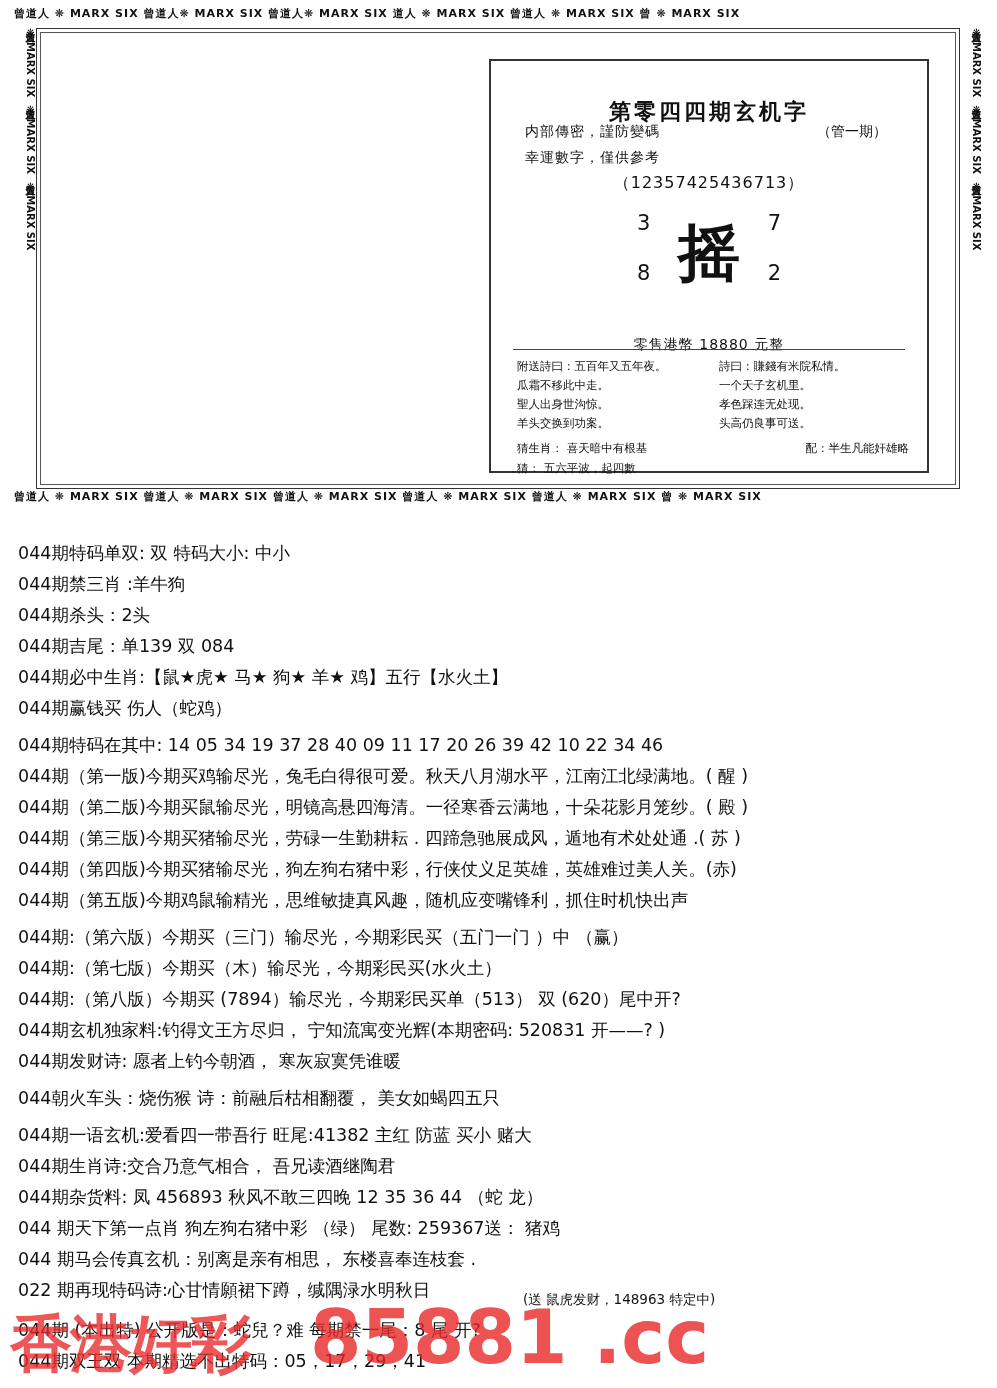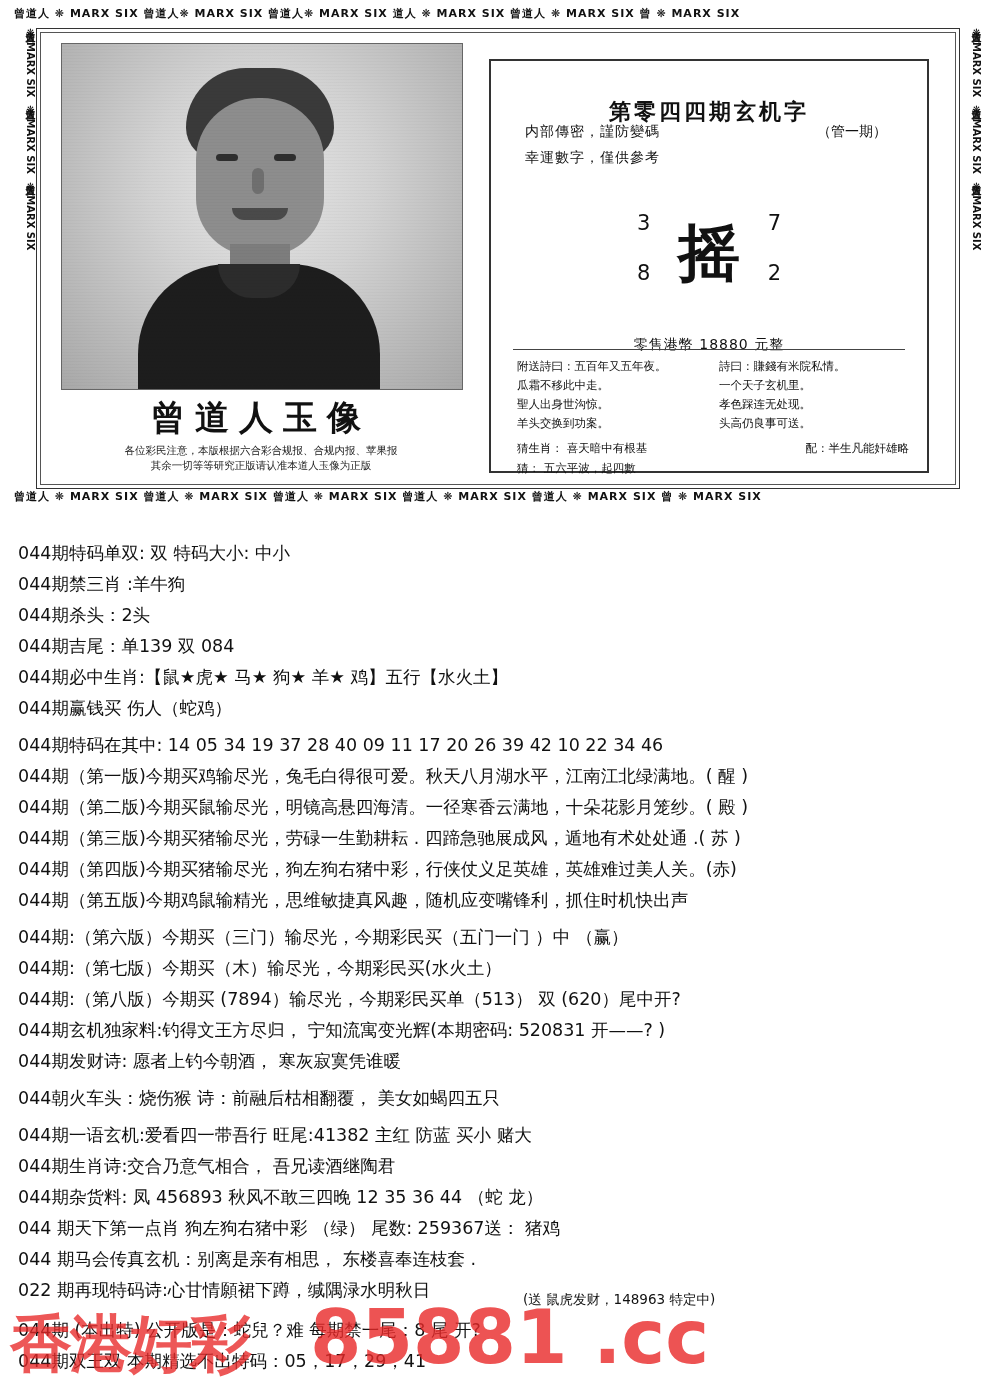--- a/index.html
+++ b/index.html
@@ -70,46 +70,27 @@
 <body>
 
 <div class="poster">
   <div class="border-band">曾道人 ❋ MARX SIX 曾道人❋ MARX SIX 曾道人❋ MARX SIX 道人 ❋ MARX SIX 曾道人 ❋ MARX SIX 曾 ❋ MARX SIX</div>
   <div class="border-band bottom">曾道人 ❋ MARX SIX 曾道人 ❋ MARX SIX 曾道人 ❋ MARX SIX 曾道人 ❋ MARX SIX 曾道人 ❋ MARX SIX 曾 ❋ MARX SIX</div>
   <div class="side-band left">曾道人 ❋ MARX SIX 曾道人 ❋ MARX SIX 曾道人 ❋ MARX SIX</div>
   <div class="side-band right">曾道人 ❋ MARX SIX 曾道人 ❋ MARX SIX 曾道人 ❋ MARX SIX</div>
 
   <div class="inner">
 
-    <div class="photo-block">
-      <div class="photo-frame">
-        <div class="ph-bg"></div>
-        <div class="ph-person">
-          <div class="ph-hair"></div>
-          <div class="ph-face"></div>
-          <div class="ph-eye l"></div>
-          <div class="ph-eye r"></div>
-          <div class="ph-nose"></div>
-          <div class="ph-mouth"></div>
-          <div class="ph-neck"></div>
-          <div class="ph-body"></div>
-          <div class="ph-collar"></div>
-        </div>
-        <div class="ph-noise"></div>
-      </div>
-      <div class="photo-title">曾道人玉像</div>
-      <div class="photo-note" style="white-space:pre-line;">各位彩民注意，本版根据六合彩合规报、合规内报、苹果报
-其余一切等等研究正版请认准本道人玉像为正版</div>
-    </div>
 
     <div class="card">
       <div class="card-title">第零四四期玄机字</div>
       <div class="card-l1">内部傳密，謹防變碼</div>
       <div class="card-l1b">（管一期）</div>
       <div class="card-l2">幸運數字，僅供參考</div>
+      <div class="card-code">（12357425436713）</div>
       <div class="n-tl">3</div>
       <div class="n-tr">7</div>
       <div class="n-bl">8</div>
       <div class="n-br">2</div>
       <div class="big-char">摇</div>
       <div class="card-price">零售港幣 18880 元整</div>
       <div class="card-hr"></div>
       <div class="poem-left" style="white-space:pre-line;">附送詩曰：五百年又五年夜。
 瓜霜不移此中走。
 聖人出身世沟惊。

